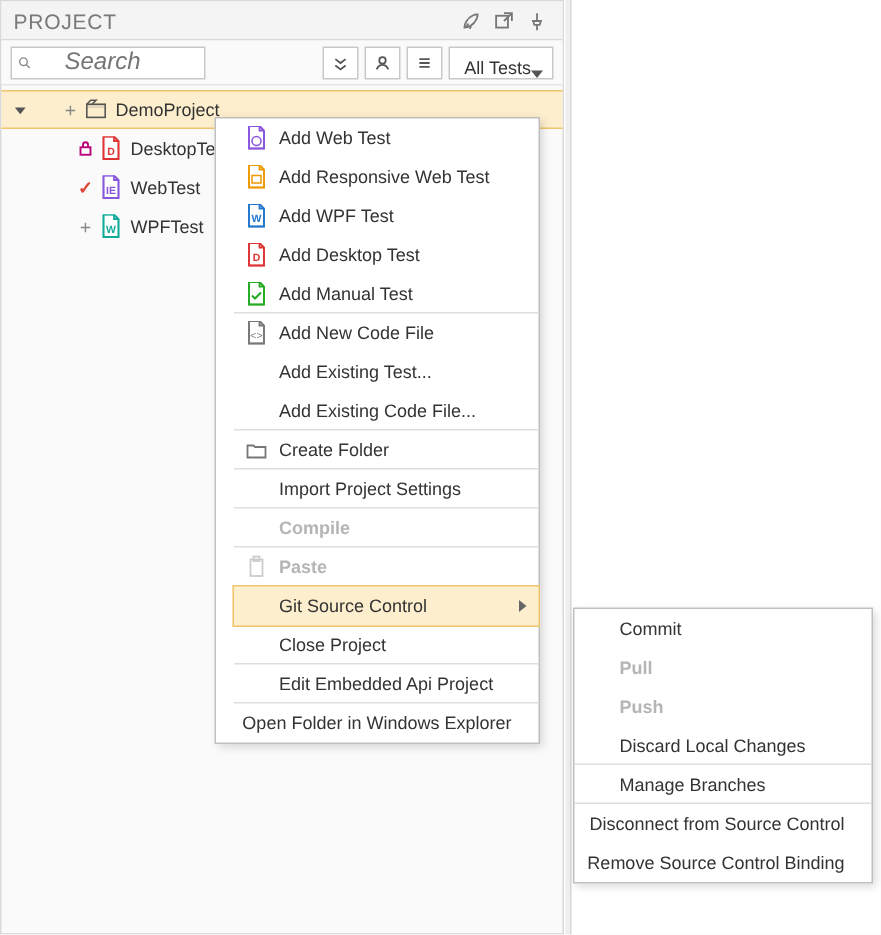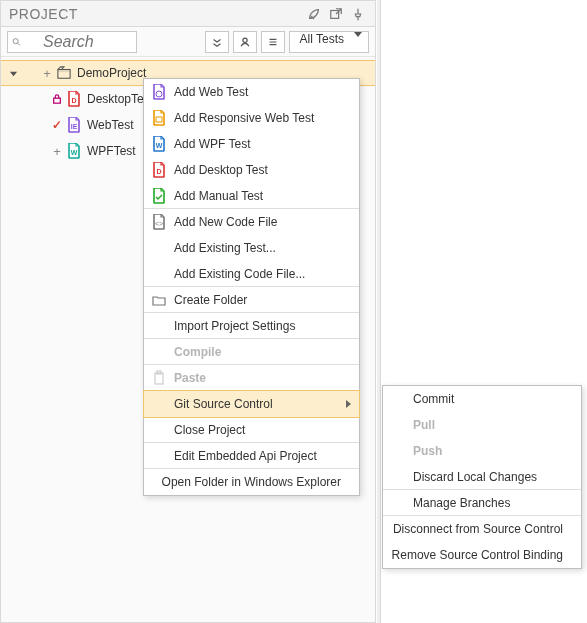--- a/index.html
+++ b/index.html
@@ -13,41 +13,41 @@
   .hdr-btn { width: 22px; height: 22px; display: inline-flex; align-items: center; justify-content: center; color: #555; }
   .hdr-btn svg { width: 14px; height: 14px; stroke: #777; fill: none; stroke-width: 1.4; }
 
   .toolbar { display: flex; align-items: center; height: 30px; padding: 4px 6px; gap: 4px; border-bottom: 1px solid #e6e6e6; background: #fafafa; }
   .search { flex: 0 0 130px; height: 22px; border: 1px solid #c8c8c8; background: #fff; display: flex; align-items: center; padding: 0 4px; }
   .search svg { width: 12px; height: 12px; stroke: #888; fill: none; stroke-width: 1.6; }
   .search input { border: 0; outline: 0; font-style: italic; color: #be185d; font-size: 16px; width: 100%; margin-left: 20px; background: transparent; }
   .spacer { flex: 1; }
   .tb-btn { width: 24px; height: 22px; border: 1px solid #c8c8c8; background: #fff; display: inline-flex; align-items: center; justify-content: center; }
   .tb-btn svg { width: 12px; height: 12px; stroke: #555; fill: none; stroke-width: 1.4; }
-  .filter-dd { height: 22px; border: 1px solid #c8c8c8; background: #fff; display: flex; align-items: flex-start; padding: 0 6px 0 10px; gap: 10px; }
+  .filter-dd { height: 22px; border: 1px solid #c8c8c8; background: #fff; display: flex; align-items: flex-end; padding: 0 6px 0 10px; }
   .filter-dd .caret { width: 0; height: 0; border-left: 4px solid transparent; border-right: 4px solid transparent; border-top: 5px solid #555; }
 
   .tree { padding: 4px 0; }
   .tree-row { display: flex; align-items: center; height: 26px; padding-left: 6px; gap: 4px; }
   .tree-row.selected { background: #fdeecd; border: 1px solid #f0c36d; border-left: 0; border-right: 0; margin-top:-1px; }
   .tree-row.child { padding-left: 50px; }
   .expander { width: 12px; height: 12px; display: inline-flex; align-items: center; justify-content: center; }
   .expander svg { width: 9px; height: 9px; fill: #555; }
   .badge { width: 12px; display:inline-flex; justify-content:center; color:#888; font-size:13px; line-height:1; }
   .badge.plus { color:#888; }
   .badge.lock svg { width:10px; height:10px; stroke:#b07; fill:none; stroke-width:1.5; }
   .badge.check { color:#d43; font-weight:bold; font-size:12px; }
   .file-ico { width:14px; height:16px; display:inline-flex; }
   .file-ico svg { width:14px; height:16px; }
   .tree-label { margin-left: 2px; }
 
   
   .menu { position: absolute; background: #fff; border: 1px solid #bfbfbf; box-shadow: 2px 2px 6px rgba(0,0,0,0.15); font-size: 12px; }
-  .menu.main { left: 143px; top: 78px; width: 217px; }
-  .menu.sub  { left: 382px; top: 385px; width: 200px; }
+  .menu.main { left: 143px; top: 78px; width: 217px; padding-left: 12px; }
+  .menu.sub  { left: 382px; top: 405px; width: 200px; }
   .mi { display: flex; align-items: center; height: 26px; position: relative; }
   .mi .ico-col { width: 30px; display:flex; justify-content:center; }
   .mi .ico-col svg { width:14px; height:16px; }
   .mi .lbl { flex:1; padding-right: 18px; white-space: nowrap; }
   .mi.sep-after { border-bottom: 1px solid #dedede; }
   .mi.disabled .lbl { color: #b5b5b5; font-weight: bold; }
   .mi.hovered { background: #fdeecd; border: 1px solid #f0c36d; margin: -1px; height: 28px; }
   .mi .arrow { position:absolute; right:8px; width:0; height:0; border-top:4px solid transparent; border-bottom:4px solid transparent; border-left:5px solid #666; }
 
   

